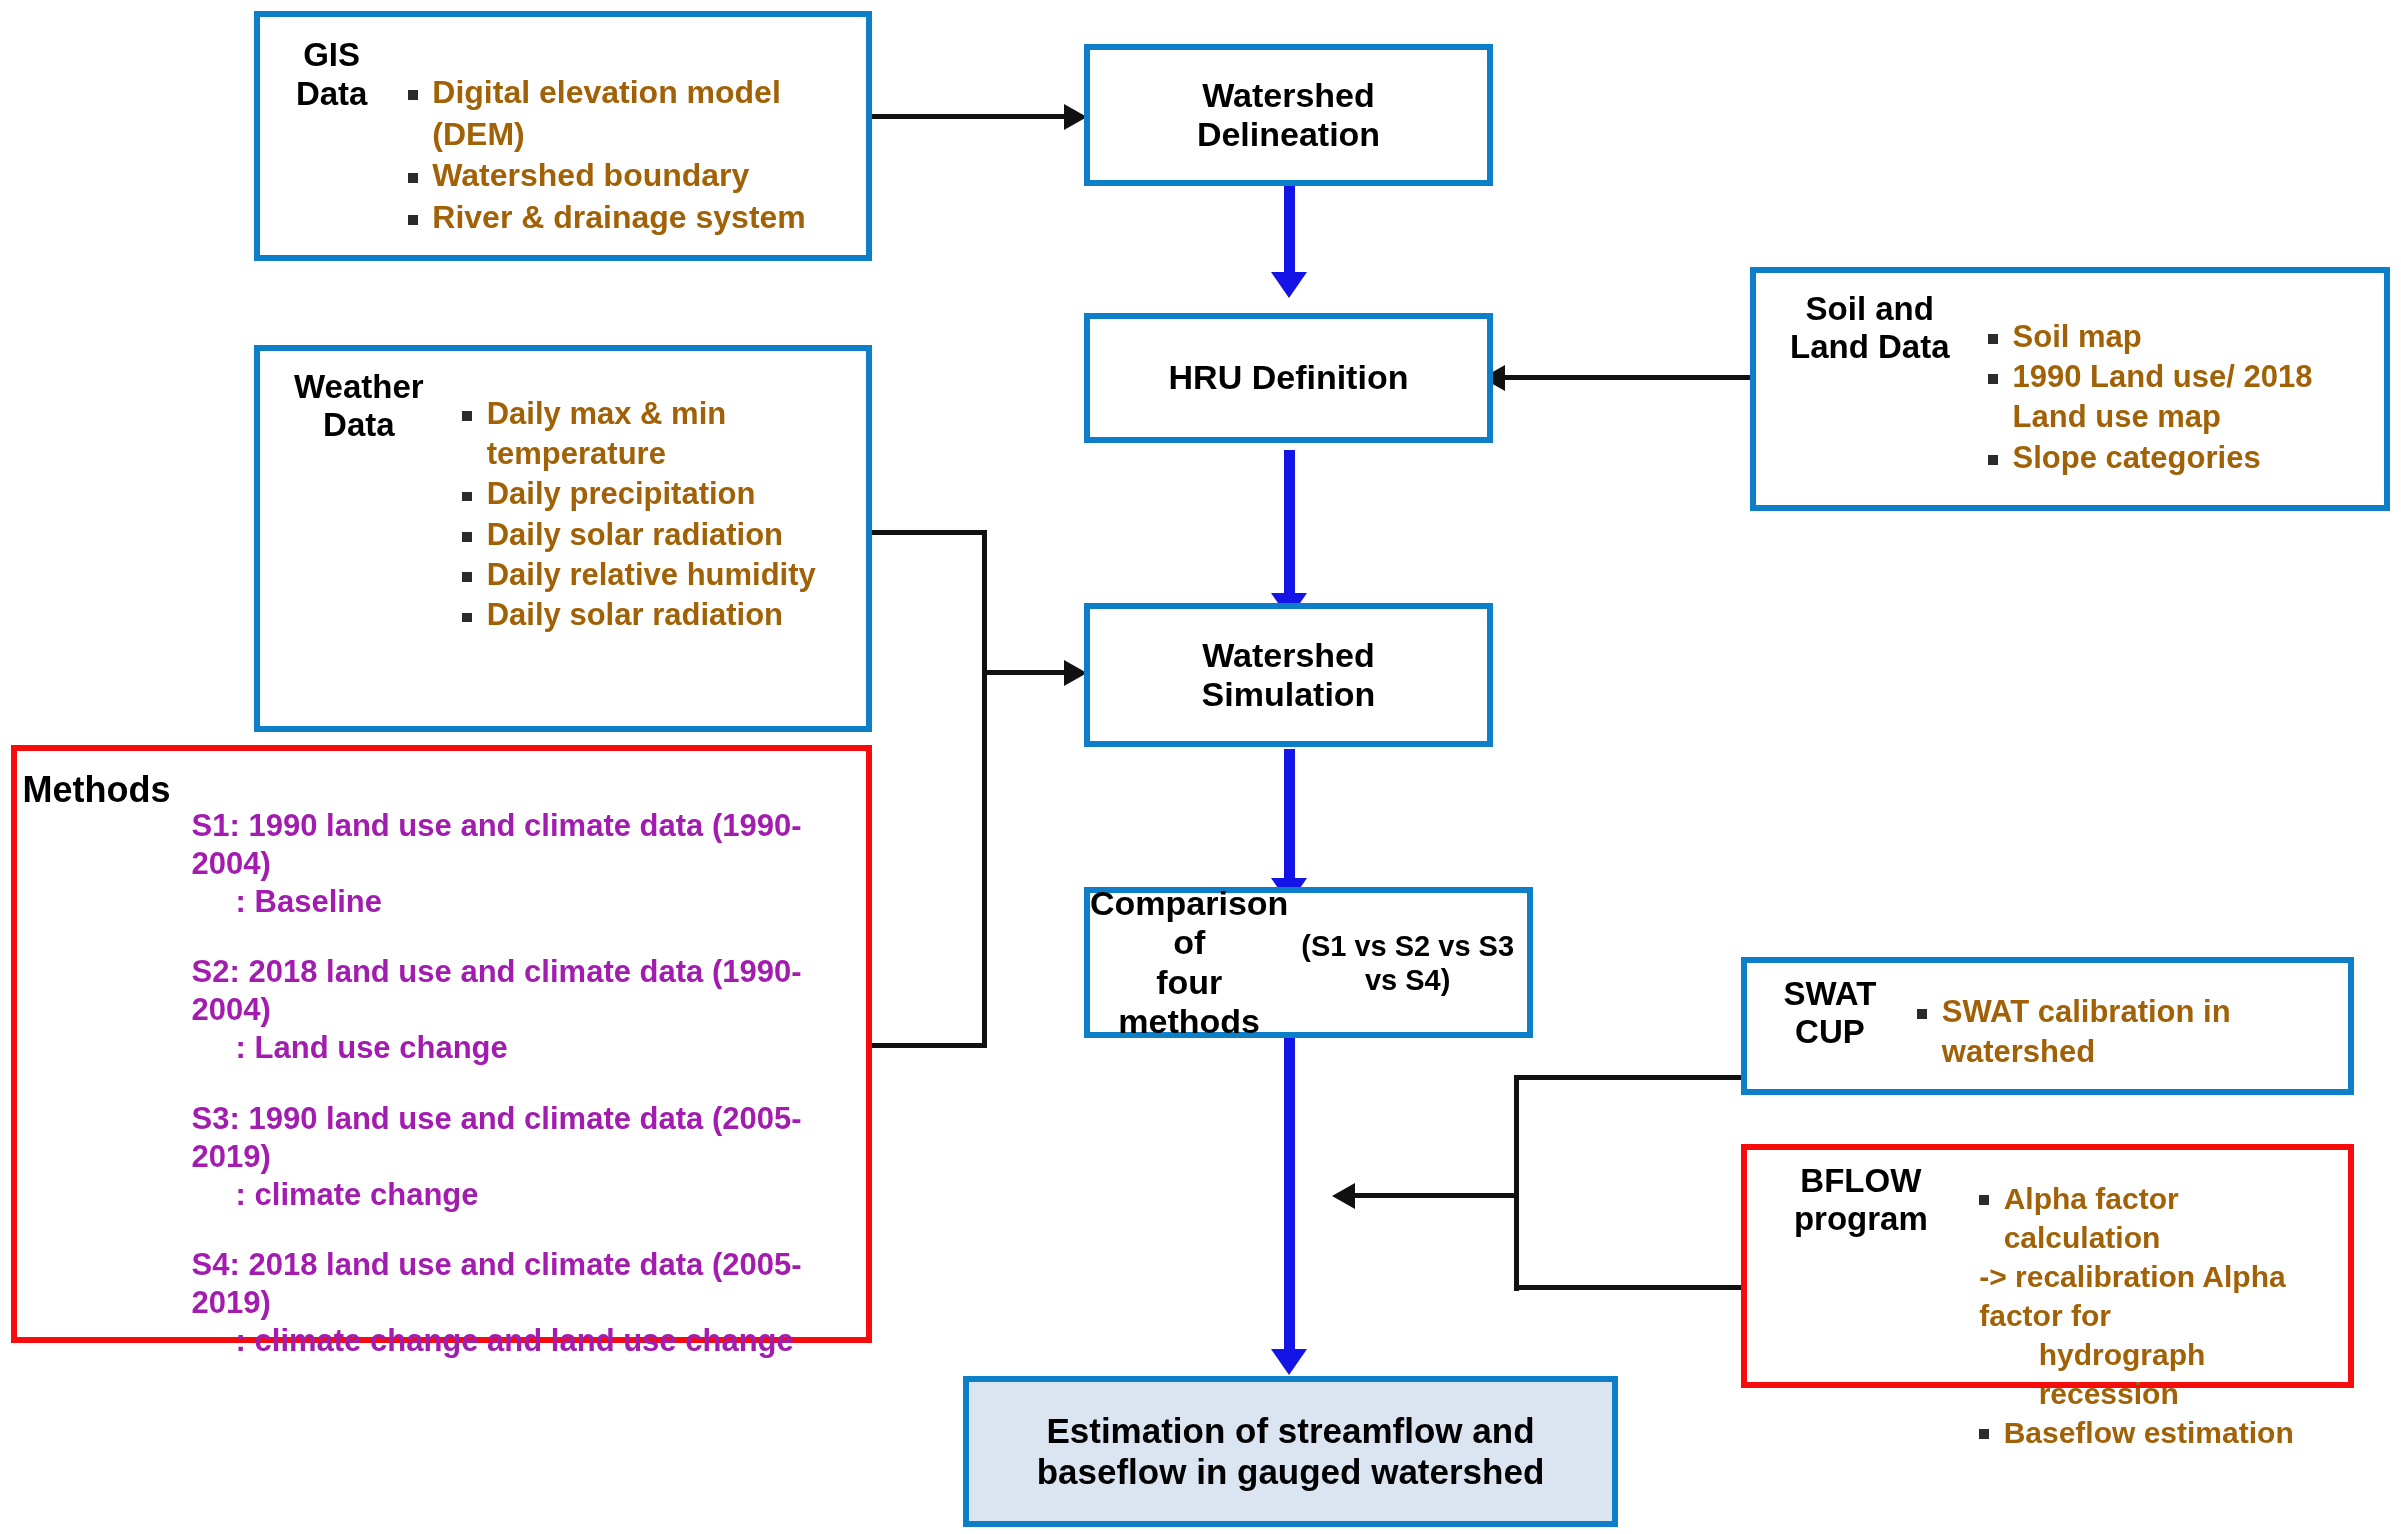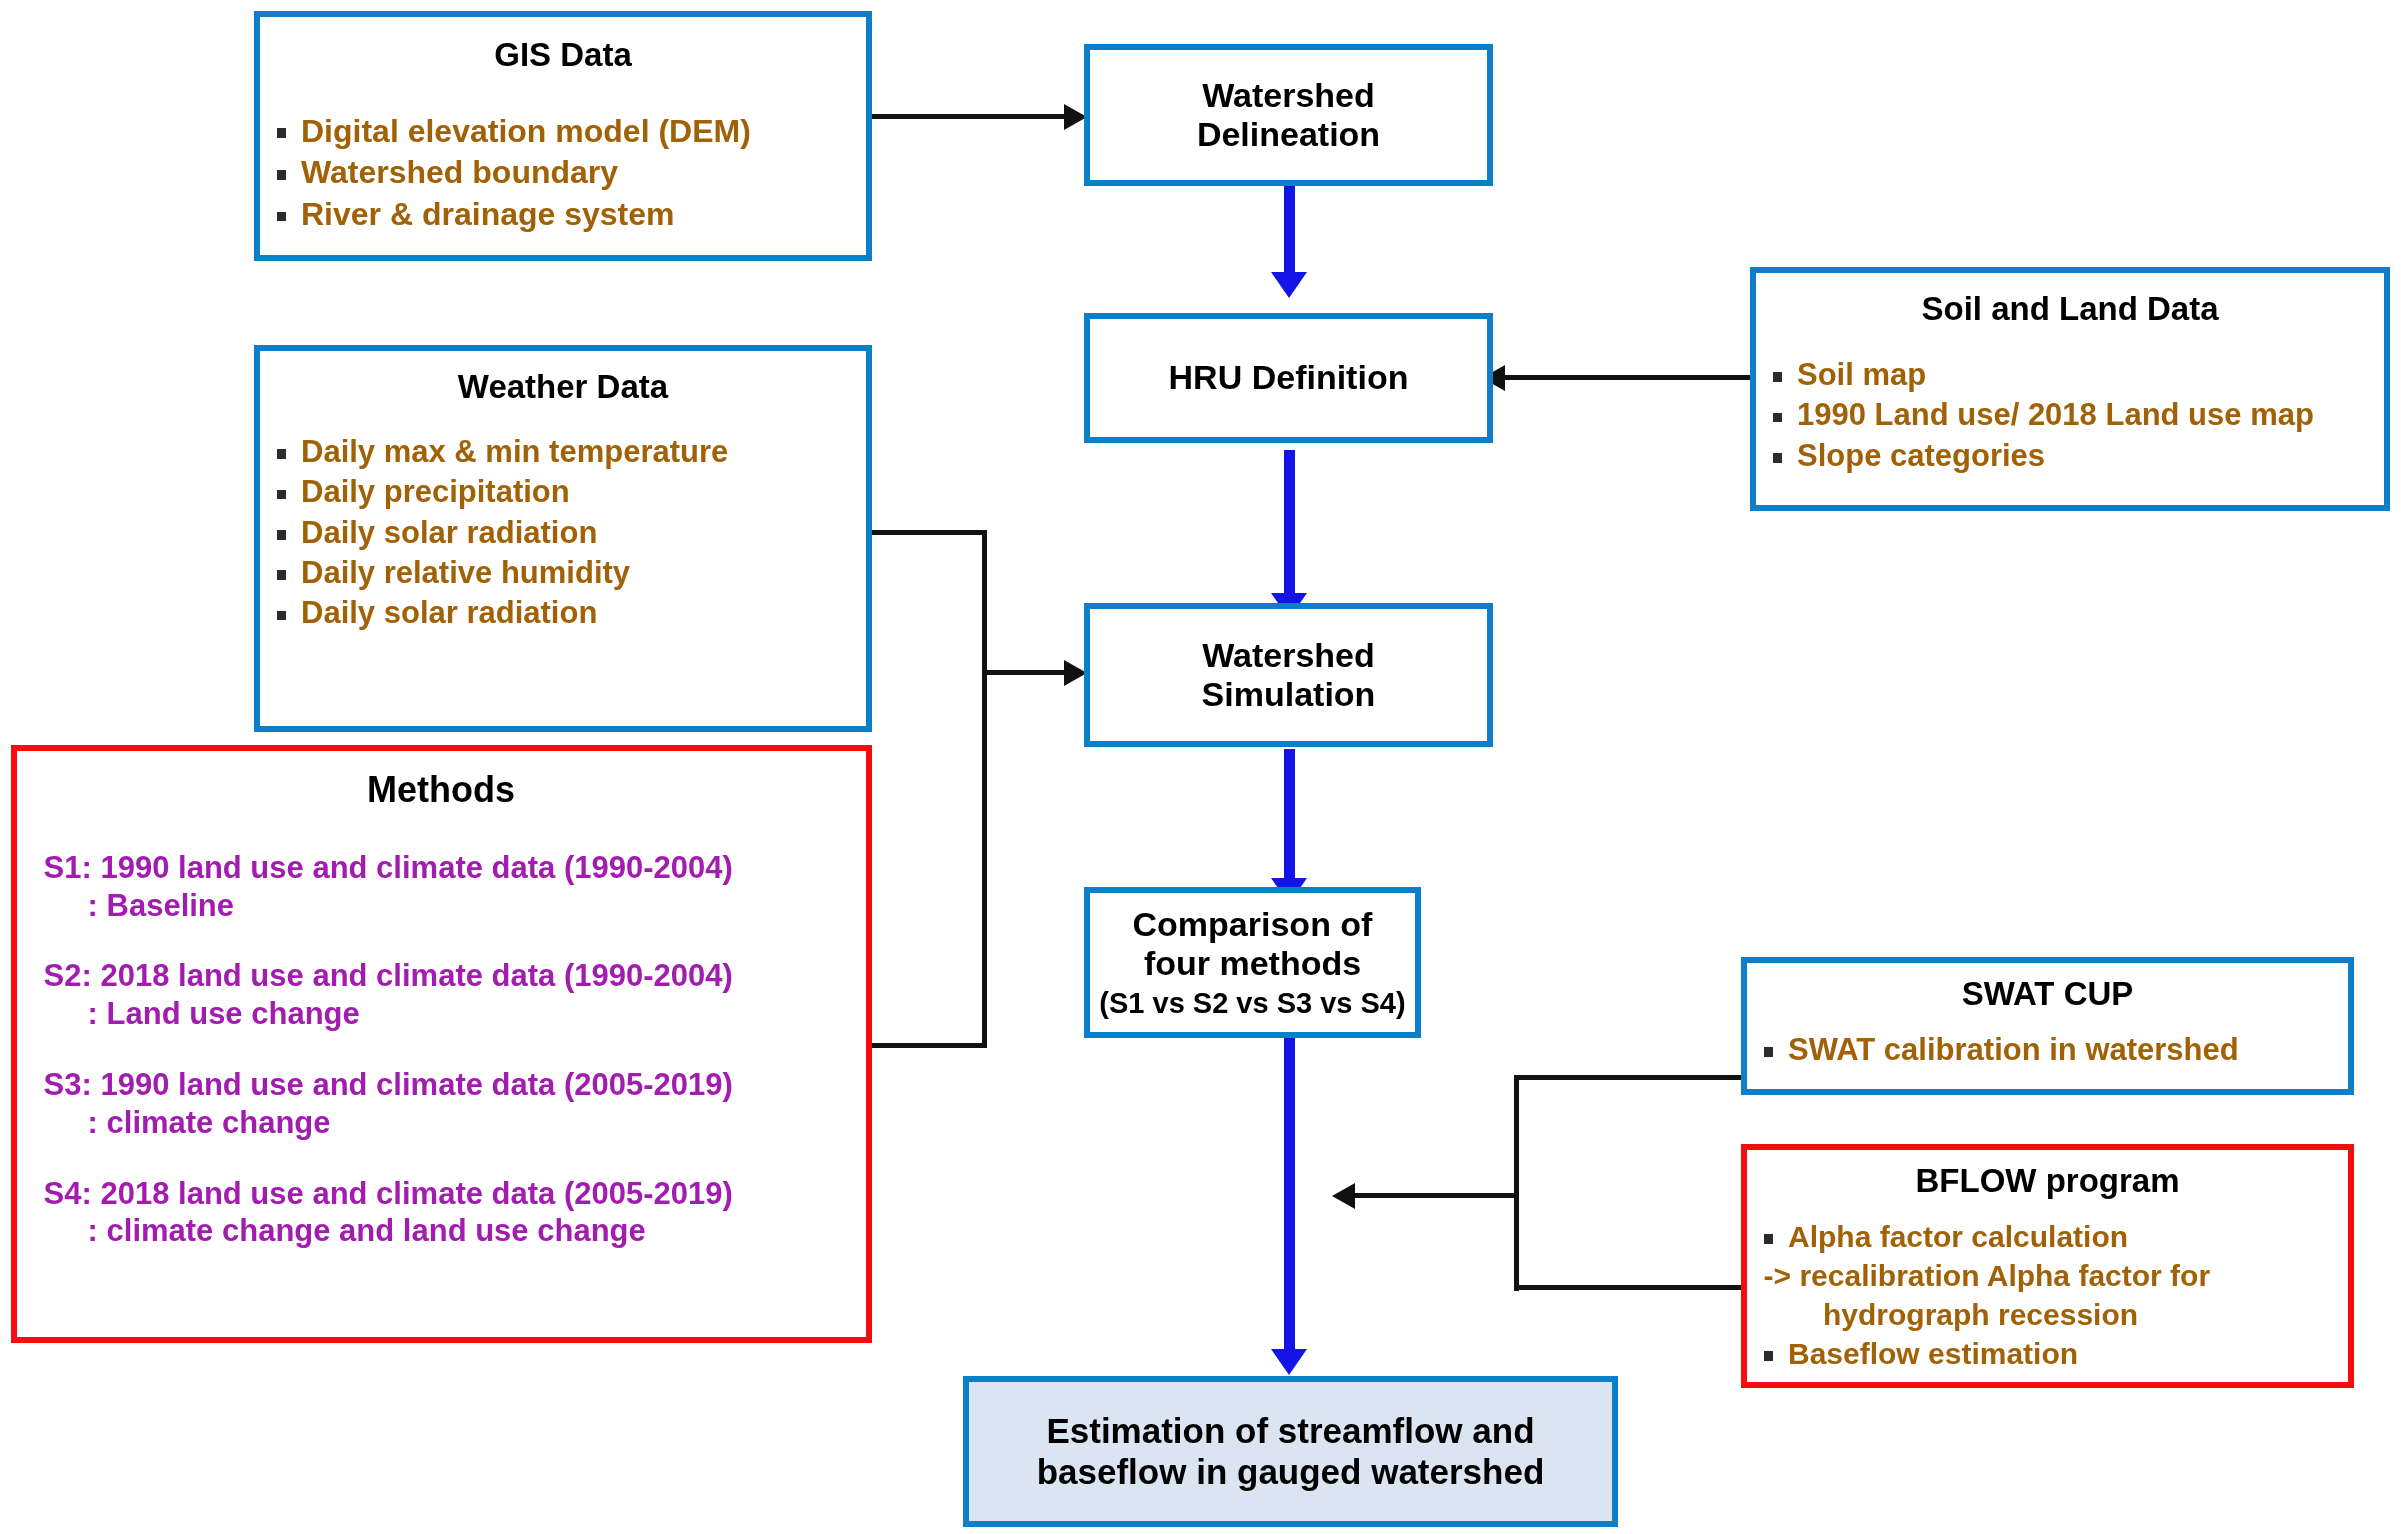--- a/index.html
+++ b/index.html
@@ -13,21 +13,20 @@
     height:1535px;
     background:#ffffff;
     overflow:hidden;
   }
   
   .box{
     position:absolute;
     box-sizing:border-box;
     background:#ffffff;
     display:flex;
-    flex-direction:column;
     z-index:3;
   }
   .box.blue{ border:6.8px solid var(--blue,#0d7fc9); }
   .box.red { border:6.8px solid var(--red,#f60c0c); }
   .box.filled{ background:#dbe5f2; }
 
   .box-title{
     text-align:center;
     font-weight:bold;
     color:#000;
@@ -216,21 +215,21 @@
         <span>S3: 1990  land use and climate data (2005-2019)</span>
         <span class="m2">: climate change</span>
       </div>
       <div class="mrow">
         <span>S4: 2018  land use and climate data (2005-2019)</span>
         <span class="m2">: climate change and land use change</span>
       </div>
     </div>
   </div>
 
-  <div class="box blue step" style="left:1084px; top:887px; width:337px; height:151px;">
+  <div class="box blue step" style="left:1084px; top:887px; width:449px; height:151px;">
     <div class="box-title" style="font-size:34px;">Comparison of
 four methods</div>
     <div class="box-sub" style="font-size:29px; margin-top:3px;">(S1 vs S2 vs S3 vs S4)</div>
   </div>
 
   <div class="box blue" style="left:1741px; top:957px; width:613px; height:138px; padding:12px 6px 6px 6px;">
     <div class="box-title" style="font-size:33px;">SWAT CUP</div>
     <ul class="blist" style="font-size:31px; margin-top:16.7px;">
       <li>SWAT calibration in  watershed</li>
     </ul>

